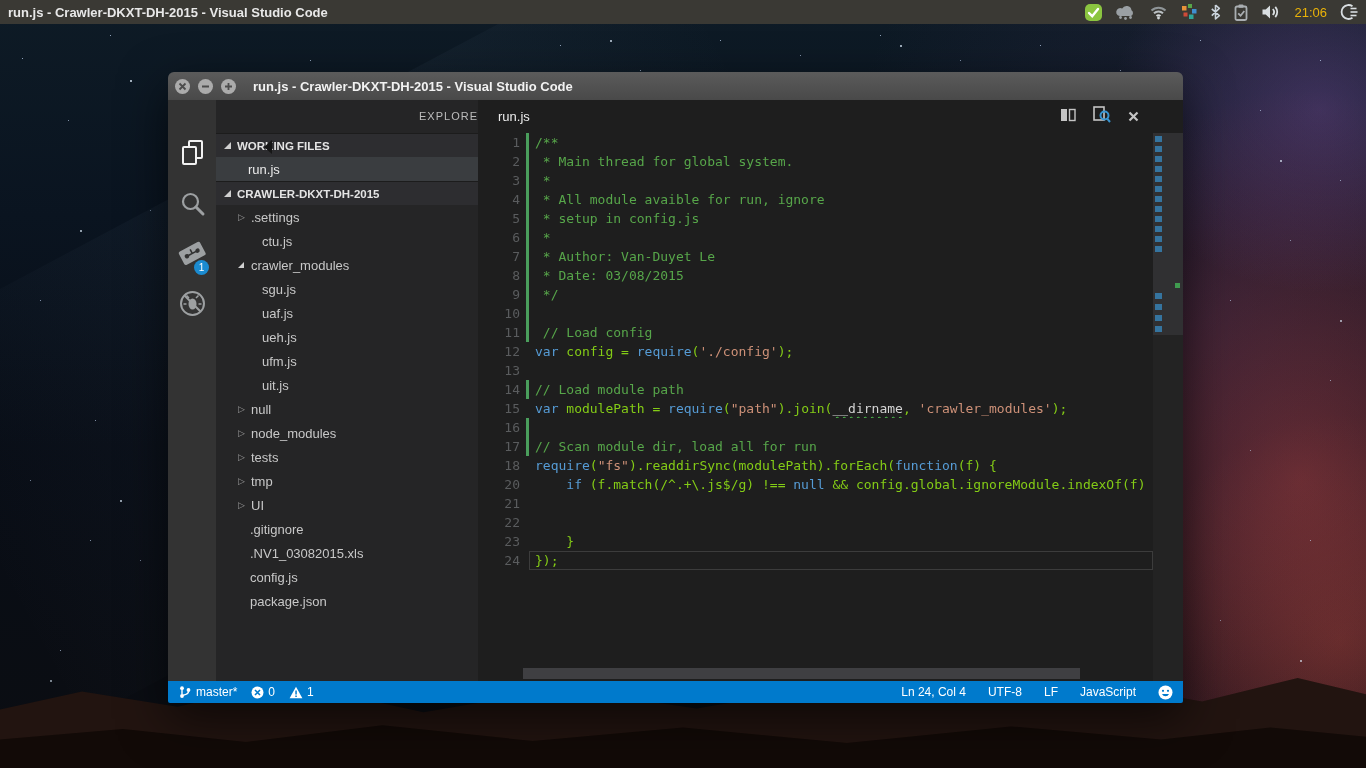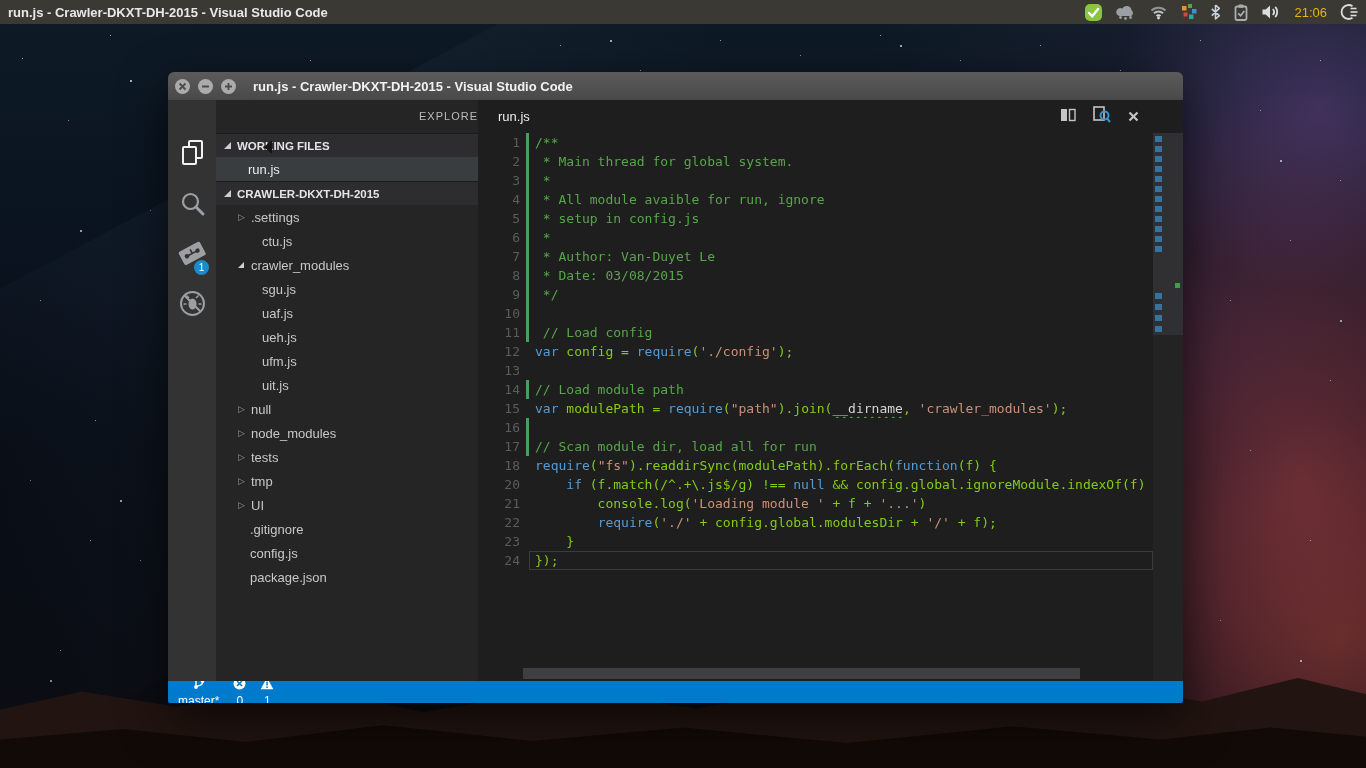--- a/index.html
+++ b/index.html
@@ -114,21 +114,21 @@
   .ruler { position:absolute; top:33px; right:0; width:30px; bottom:0; background:#232323; }
   .ruler-slider { position:absolute; top:0; left:0; right:0; height:202px; background:#3d3d40; opacity:.55; }
   .mark { position:absolute; width:7px; height:6px; left:2px; }
   .mark.blue { background:#35749f; }
   .mark.green { background:#3f9b4f; left:auto; right:3px; width:5px; height:5px; }
   .hscroll { position:absolute; left:45px; bottom:2px; width:557px; height:11px; background:#3f3f42; }
 
   
   .statusbar { height:22px; background:#007ACC; display:flex; align-items:center;
     color:#fff; font-size:12px; padding:0 10px; }
-  .sb-item { display:flex; align-items:center; gap:4px; margin-right:14px;flex-direction:column; }
+  .sb-item { display:flex; align-items:center; gap:4px; margin-right:14px; }
   .sb-right { margin-left:auto; display:flex; align-items:center; }
   .sb-right .sb-item { margin-right:0; margin-left:22px; }
 </style>
 </head>
 <body>
 
 <div class="desktop">
   <div class="stars1"></div>
   <div class="stars2"></div>
   <div class="milkyway"></div>
@@ -315,20 +315,23 @@
           <div class="row t d0 folder">
             <span class="tw col">▷</span>
             <span class="lbl">tmp</span>
           </div>
           <div class="row t d0 folder">
             <span class="tw col">▷</span>
             <span class="lbl">UI</span>
           </div>
           <div class="row t d0 file">
             <span class="lbl">.gitignore</span>
+          </div>
+          <div class="row t d0 file">
+            <span class="lbl">.NV1_03082015.xls</span>
           </div>
           <div class="row t d0 file">
             <span class="lbl">config.js</span>
           </div>
           <div class="row t d0 file">
             <span class="lbl">package.json</span>
           </div>
         </div>
     </div>
 
@@ -370,22 +373,22 @@
             <div class="cl"><span class="ln">10</span><span class="gbar on"></span><span class="ct"></span></div>
             <div class="cl"><span class="ln">11</span><span class="gbar on"></span><span class="ct"><span class="cm"> // Load config</span></span></div>
             <div class="cl"><span class="ln">12</span><span class="gbar"></span><span class="ct"><span class="kw">var</span><span class="tx"> config = </span><span class="kw">require</span><span class="tx">(</span><span class="st">'./config'</span><span class="tx">);</span></span></div>
             <div class="cl"><span class="ln">13</span><span class="gbar"></span><span class="ct"></span></div>
             <div class="cl"><span class="ln">14</span><span class="gbar on"></span><span class="ct"><span class="cm">// Load module path</span></span></div>
             <div class="cl"><span class="ln">15</span><span class="gbar"></span><span class="ct"><span class="kw">var</span><span class="tx"> modulePath = </span><span class="kw">require</span><span class="tx">(</span><span class="st">"path"</span><span class="tx">).join(</span><span class="wv">__dirname</span><span class="tx">, </span><span class="st">'crawler_modules'</span><span class="tx">);</span></span></div>
             <div class="cl"><span class="ln">16</span><span class="gbar on"></span><span class="ct"></span></div>
             <div class="cl"><span class="ln">17</span><span class="gbar on"></span><span class="ct"><span class="cm">// Scan module dir, load all for run</span></span></div>
             <div class="cl"><span class="ln">18</span><span class="gbar"></span><span class="ct"><span class="kw">require</span><span class="tx">(</span><span class="st">"fs"</span><span class="tx">).readdirSync(modulePath).forEach(</span><span class="kw">function</span><span class="tx">(f) {</span></span></div>
             <div class="cl"><span class="ln">20</span><span class="gbar"></span><span class="ct"><span class="tx">    </span><span class="kw">if</span><span class="tx"> (f.match(/^.+\.js$/g) !== </span><span class="kw">null</span><span class="tx"> &amp;&amp; config.global.ignoreModule.indexOf(f)</span></span></div>
-            <div class="cl"><span class="ln">21</span><span class="gbar"></span><span class="ct"><span class="tx">        console.log(</span><span class="st">'Loading module '</span><span class="tx"> + f + </span><span class="st">'...'</span><span class="tx">)</span></span></div>
-            <div class="cl"><span class="ln">22</span><span class="gbar"></span><span class="ct"><span class="tx">        </span><span class="kw">require</span><span class="tx">(</span><span class="st">'./'</span><span class="tx"> + config.global.modulesDir + </span><span class="st">'/'</span><span class="tx"> + f);</span></span></div>
+            <div class="cl"><span class="ln">21</span><span class="gbar"></span></div>
+            <div class="cl"><span class="ln">22</span><span class="gbar"></span></div>
             <div class="cl"><span class="ln">23</span><span class="gbar"></span><span class="ct"><span class="tx">    }</span></span></div>
             <div class="cl cur"><span class="ln">24</span><span class="gbar"></span><span class="ct"><span class="tx">});</span></span></div>
           </div>
       </div>
       <div class="ruler">
         <div class="ruler-slider"></div>
         <div id="ruler-marks">
             <span class="mark blue" style="top: 3px;"></span>
             <span class="mark blue" style="top: 13px;"></span>
             <span class="mark blue" style="top: 23px;"></span>
@@ -427,14 +430,36 @@
       <span>0</span>
     </div>
     <div class="sb-item">
       <svg width="14" height="13">
           <path d="M7 0.8 L13.4 12.2 H0.6 Z" fill="#fff"></path>
           <rect x="6.3" y="4.5" width="1.5" height="4" fill="#007ACC"></rect>
           <rect x="6.3" y="9.5" width="1.5" height="1.5" fill="#007ACC"></rect>
         </svg>
       <span>1</span>
     </div>
+    <div class="sb-right">
+      <div class="sb-item">
+          <span>Ln 24, Col 4</span>
+        </div>
+      <div class="sb-item">
+          <span>UTF-8</span>
+        </div>
+      <div class="sb-item">
+          <span>LF</span>
+        </div>
+      <div class="sb-item">
+          <span>JavaScript</span>
+        </div>
+      <div class="sb-item">
+        <svg width="15" height="15">
+            <circle cx="7.5" cy="7.5" r="7" fill="#fff"></circle>
+            <circle cx="5" cy="5.8" r="1.1" fill="#007ACC"></circle>
+            <circle cx="10" cy="5.8" r="1.1" fill="#007ACC"></circle>
+            <path d="M4 9 a3.8 3.8 0 0 0 7 0" fill="#007ACC"></path>
+          </svg>
+      </div>
+    </div>
   </div>
 </div>
 
 </body></html>

